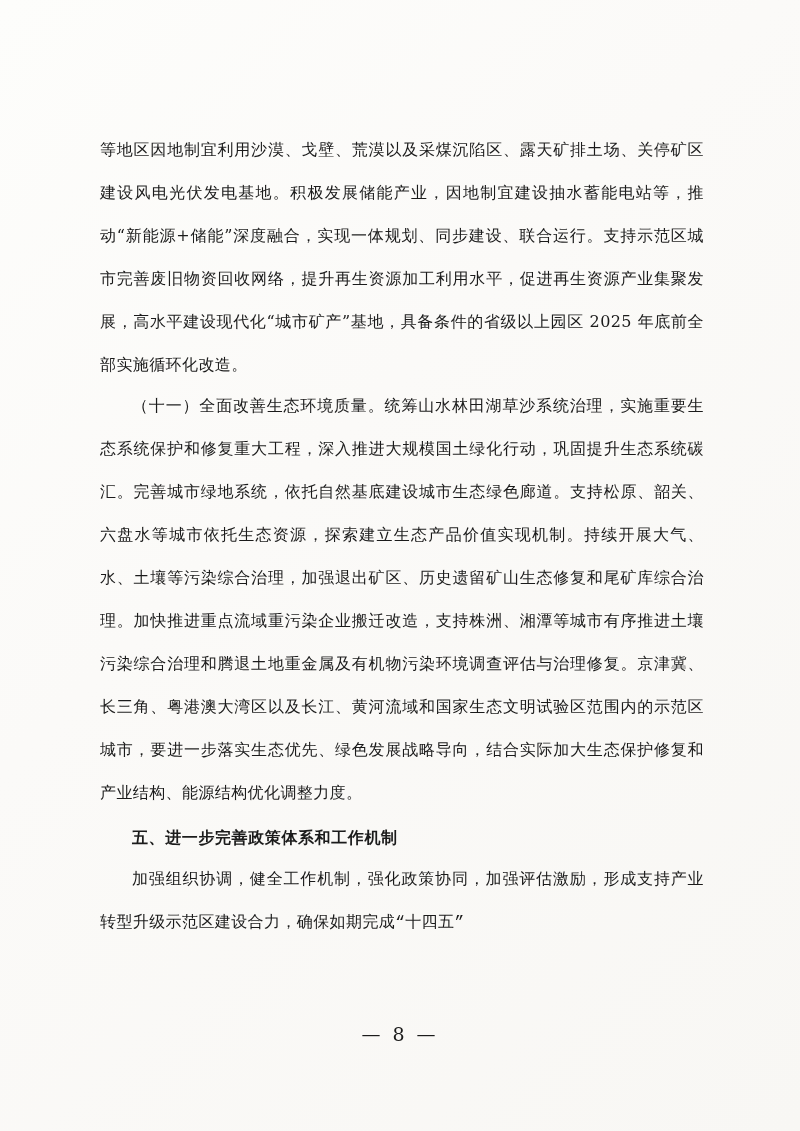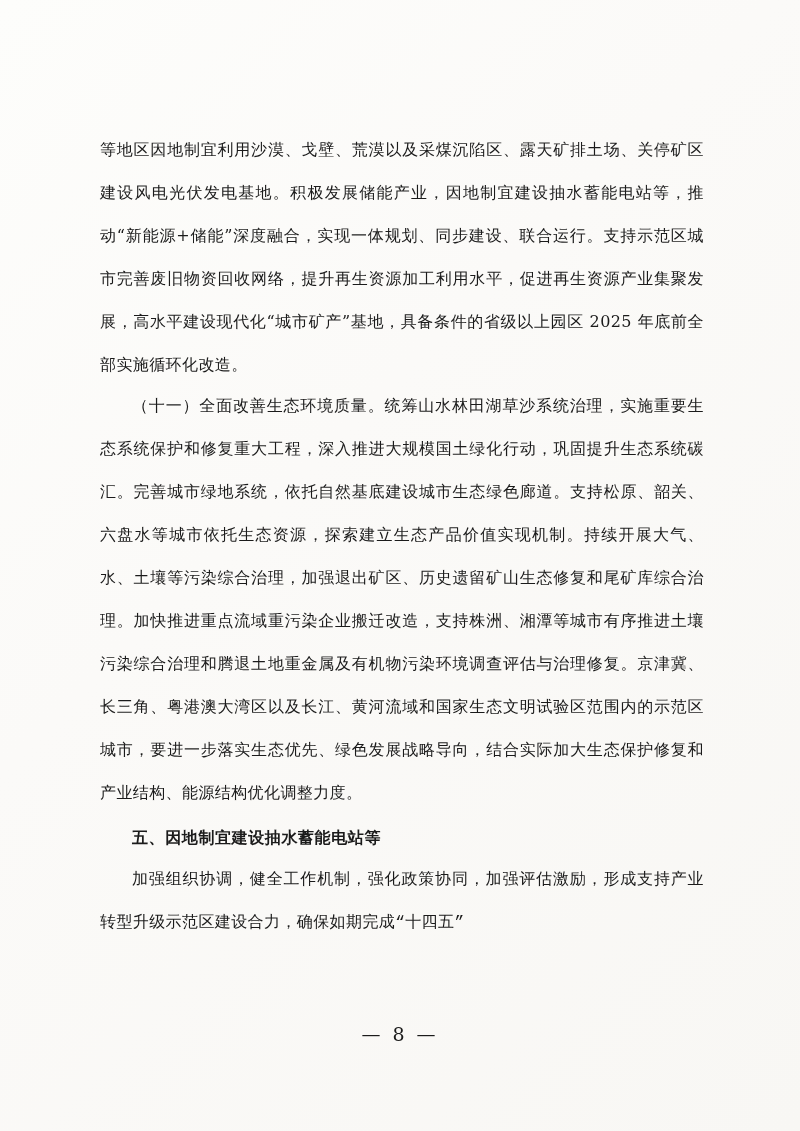--- a/index.html
+++ b/index.html
@@ -79,21 +79,21 @@
 
       <div class="para-block">
         <p>等地区因地制宜利用沙漠、戈壁、荒漠以及采煤沉陷区、露天矿排土场、关停矿区建设风电光伏发电基地。积极发展储能产业，因地制宜建设抽水蓄能电站等，推动“新能源+储能”深度融合，实现一体规划、同步建设、联合运行。支持示范区城市完善废旧物资回收网络，提升再生资源加工利用水平，促进再生资源产业集聚发展，高水平建设现代化“城市矿产”基地，具备条件的省级以上园区 2025 年底前全部实施循环化改造。</p>
       </div>
 
       <div class="para-block">
         <p class="indent">（十一）全面改善生态环境质量。统筹山水林田湖草沙系统治理，实施重要生态系统保护和修复重大工程，深入推进大规模国土绿化行动，巩固提升生态系统碳汇。完善城市绿地系统，依托自然基底建设城市生态绿色廊道。支持松原、韶关、六盘水等城市依托生态资源，探索建立生态产品价值实现机制。持续开展大气、水、土壤等污染综合治理，加强退出矿区、历史遗留矿山生态修复和尾矿库综合治理。加快推进重点流域重污染企业搬迁改造，支持株洲、湘潭等城市有序推进土壤污染综合治理和腾退土地重金属及有机物污染环境调查评估与治理修复。京津冀、长三角、粤港澳大湾区以及长江、黄河流域和国家生态文明试验区范围内的示范区城市，要进一步落实生态优先、绿色发展战略导向，结合实际加大生态保护修复和产业结构、能源结构优化调整力度。</p>
       </div>
 
       <div class="para-block">
-        <p class="section-heading">五、因地制宜建设抽水蓄能电站等</p>
+        <p class="section-heading">五、进一步完善政策体系和工作机制</p>
       </div>
 
       <div class="para-block">
         <p class="indent">加强组织协调，健全工作机制，强化政策协同，加强评估激励，形成支持产业转型升级示范区建设合力，确保如期完成“十四五”</p>
       </div>
 
     </div>
   </div>
 
   <div class="footer">

